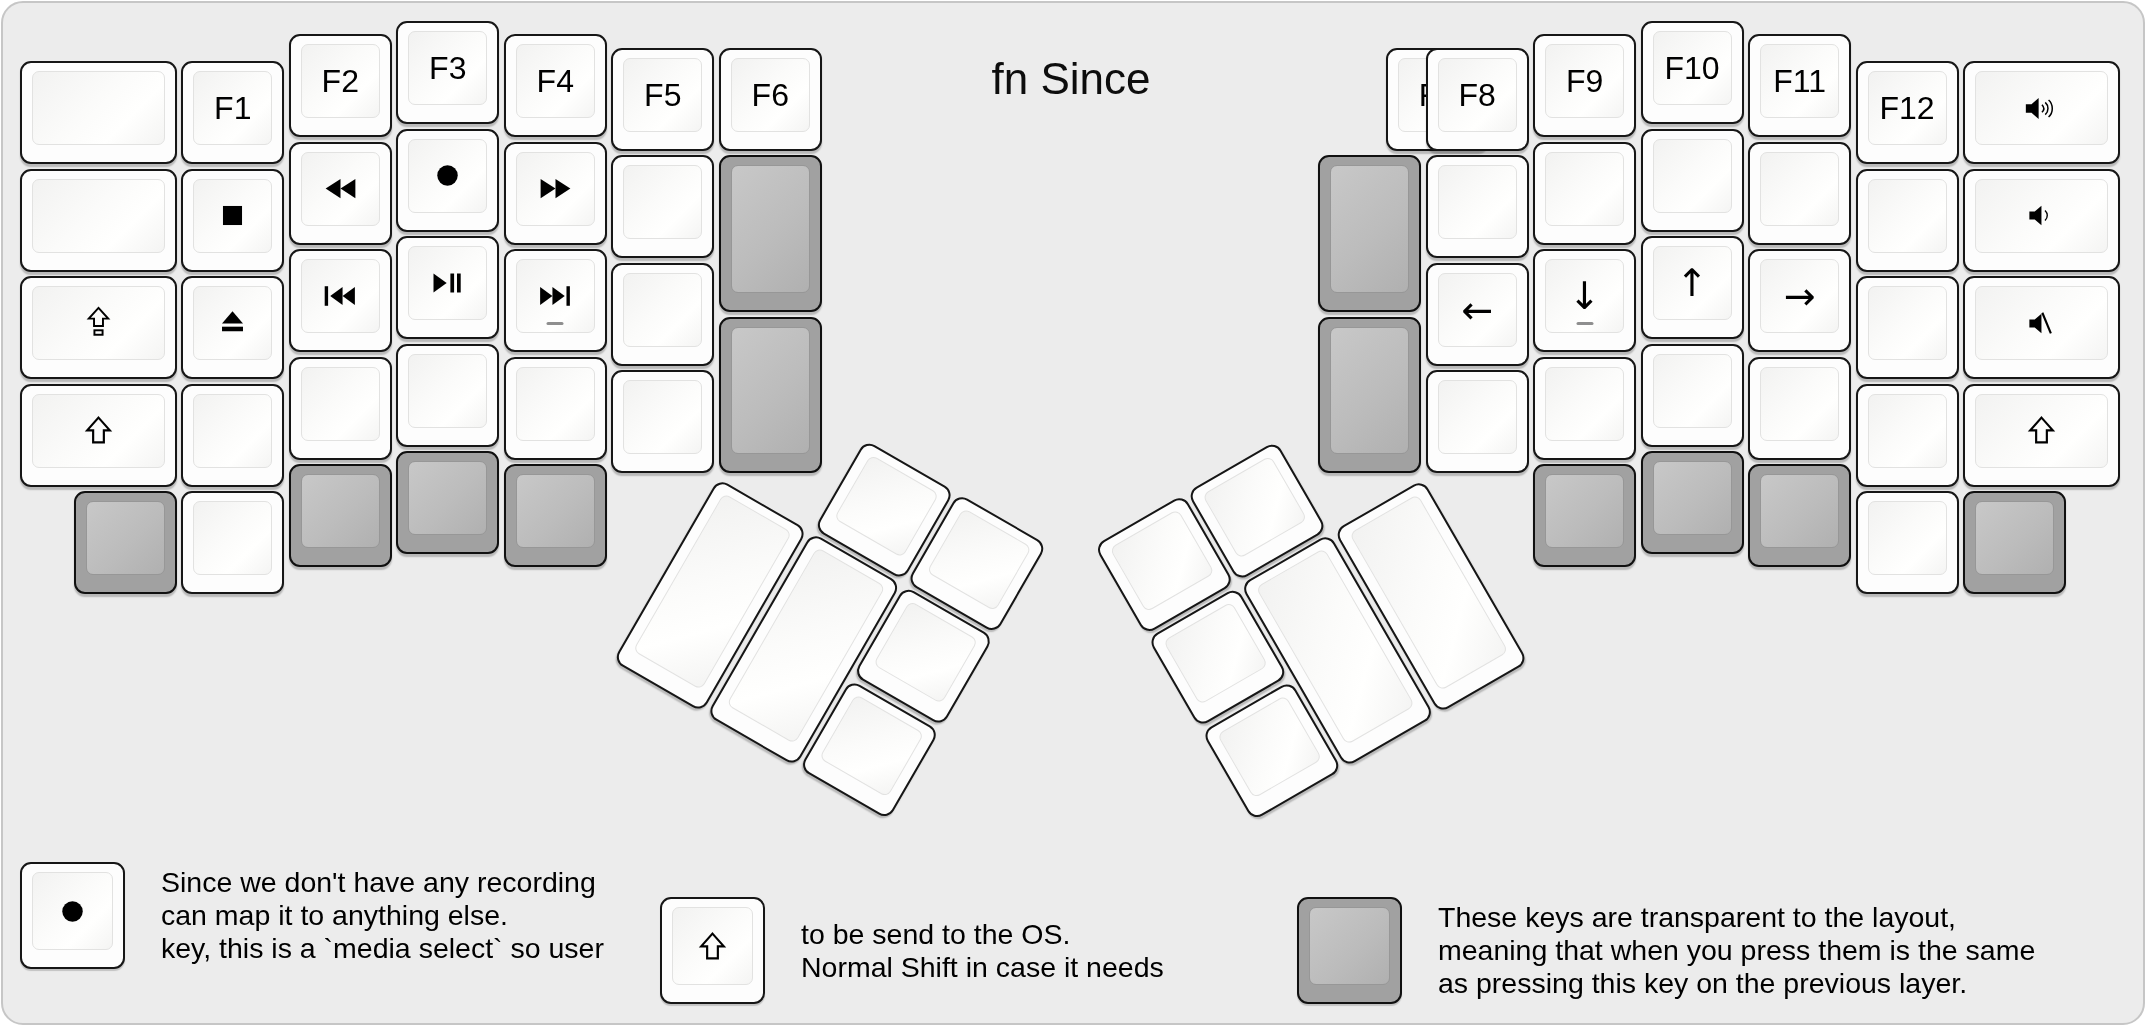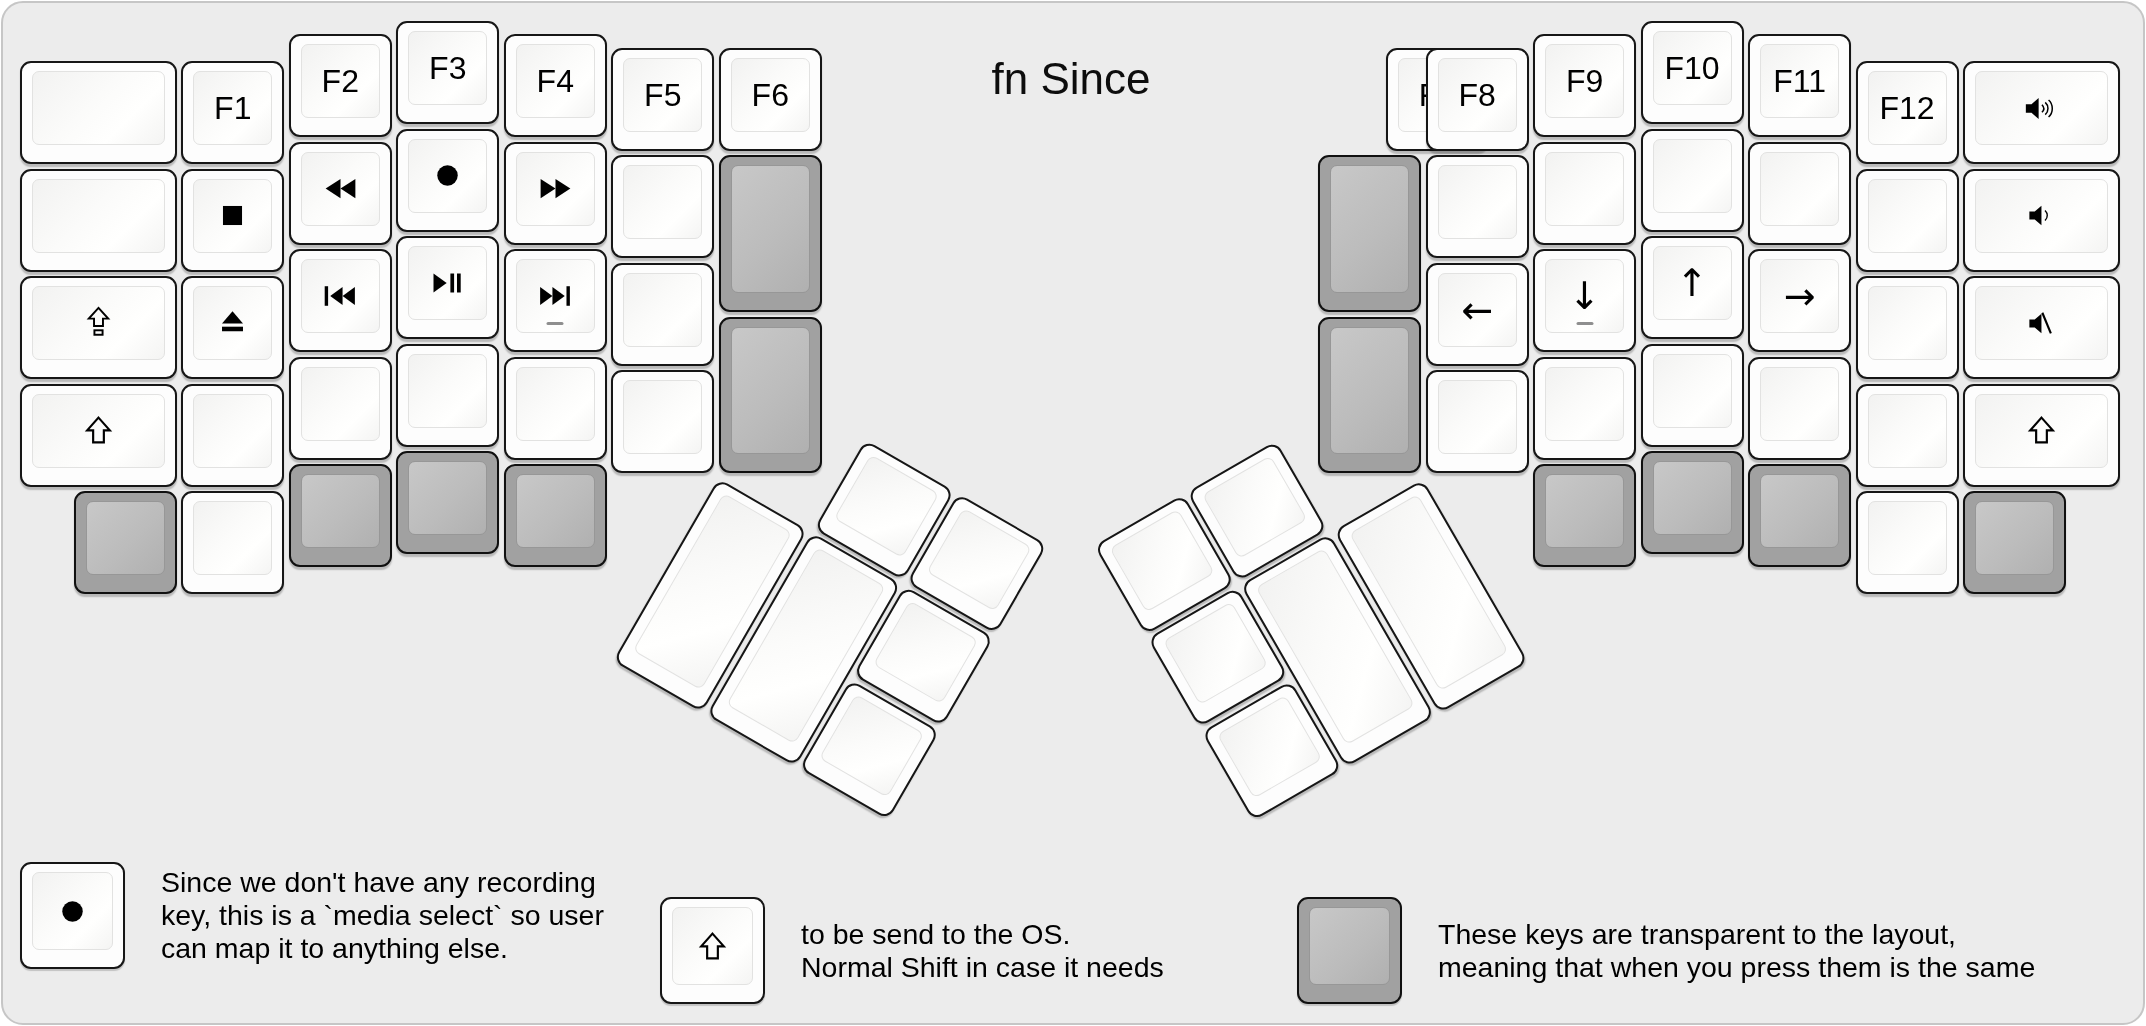--- a/index.html
+++ b/index.html
@@ -408,22 +408,22 @@
           <div class="cap">
             <span class="icon">
               <svg viewBox="0 0 34 34" width="29" height="29">
                 <circle cx="17" cy="17" r="12"></circle>
               </svg>
             </span>
           </div>
         </div>
         <div class="legend-text">
           <div>Since we don't have any recording</div>
+          <div>can map it to anything else.</div>
           <div>key, this is a `media select` so user</div>
-          <div>can map it to anything else.</div>
         </div>
       </div>
       <div class="legend-item" style="left: 660px; top: 897px;">
         <div class="key legend-key">
           <div class="cap">
             <span class="icon">
               <svg viewBox="0 0 34 34" width="35" height="35">
                 <path class="st" d="M17 4.5 L28 16.8 H22.2 V28.5 H11.8 V16.8 H6 Z" stroke-width="2.1"></path>
               </svg>
             </span>
@@ -434,16 +434,17 @@
           <div>Normal Shift in case it needs</div>
         </div>
       </div>
       <div class="legend-item" style="left: 1297px; top: 897px;">
         <div class="key legend-key gray">
           <div class="cap"></div>
         </div>
         <div class="legend-text">
           <div>These keys are transparent to the layout,</div>
           <div>meaning that when you press them is the same</div>
+          <div>as pressing this key on the previous layer.</div>
         </div>
       </div>
     </div>
 </div>
 
 </body></html>

